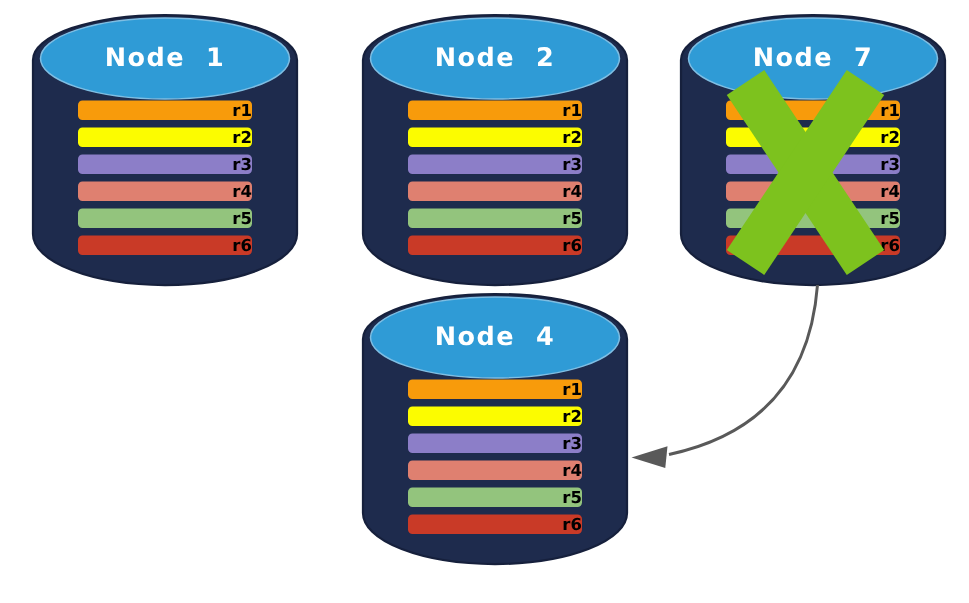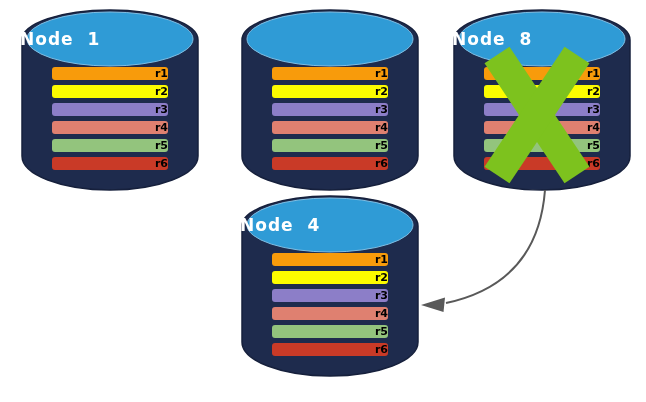--- a/index.html
+++ b/index.html
@@ -24,21 +24,21 @@
     stroke:var(--cylinder-outline,#16203C);
     stroke-width:1.5;
   }
   .cyl-top{
     fill:var(--cylinder-top,#2F9BD6);
     stroke:var(--cylinder-top-outline,#8FC6E8);
     stroke-width:1;
   }
   .node-title{
     position:absolute;left:0;top:25px;width:100%;
-    text-align:left;
+    text-align:center;
     color:var(--node-title-text,#fff);
     font-size:17px;font-weight:bold;
     letter-spacing:1px;word-spacing:7px;
     line-height:20px;
   }
   .records{
     position:absolute;left:32px;top:63px;width:116px;
   }
   .record{
     width:116px;height:13px;
@@ -104,20 +104,21 @@
           <span class="record-label">r6</span>
         </div>
     </div>
   </div>
 
   <div class="node" style="left:240px;top:4px;">
     <svg class="cyl" viewBox="0 0 180 190">
       <path class="cyl-body" d="M2,36 A88,30 0 0 1 178,36 L178,152 A88,34 0 0 1 2,152 Z"></path>
       <ellipse class="cyl-top" cx="90" cy="35" rx="83" ry="27"></ellipse>
     </svg>
+    <div class="node-title">Node 2</div>
     <div class="records">
       <div class="record" style="background-color: rgb(248, 155, 11);">
           <span class="record-label">r1</span>
         </div>
       <div class="record" style="background-color: rgb(252, 252, 0);">
           <span class="record-label">r2</span>
         </div>
       <div class="record" style="background-color: rgb(140, 126, 200);">
           <span class="record-label">r3</span>
         </div>
@@ -131,21 +132,21 @@
           <span class="record-label">r6</span>
         </div>
     </div>
   </div>
 
   <div class="node" style="left:452px;top:4px;">
     <svg class="cyl" viewBox="0 0 180 190">
       <path class="cyl-body" d="M2,36 A88,30 0 0 1 178,36 L178,152 A88,34 0 0 1 2,152 Z"></path>
       <ellipse class="cyl-top" cx="90" cy="35" rx="83" ry="27"></ellipse>
     </svg>
-    <div class="node-title">Node 8</div>
+    <div class="node-title">Node 7</div>
     <div class="records">
       <div class="record" style="background-color: rgb(248, 155, 11);">
           <span class="record-label">r1</span>
         </div>
       <div class="record" style="background-color: rgb(252, 252, 0);">
           <span class="record-label">r2</span>
         </div>
       <div class="record" style="background-color: rgb(140, 126, 200);">
           <span class="record-label">r3</span>
         </div>

